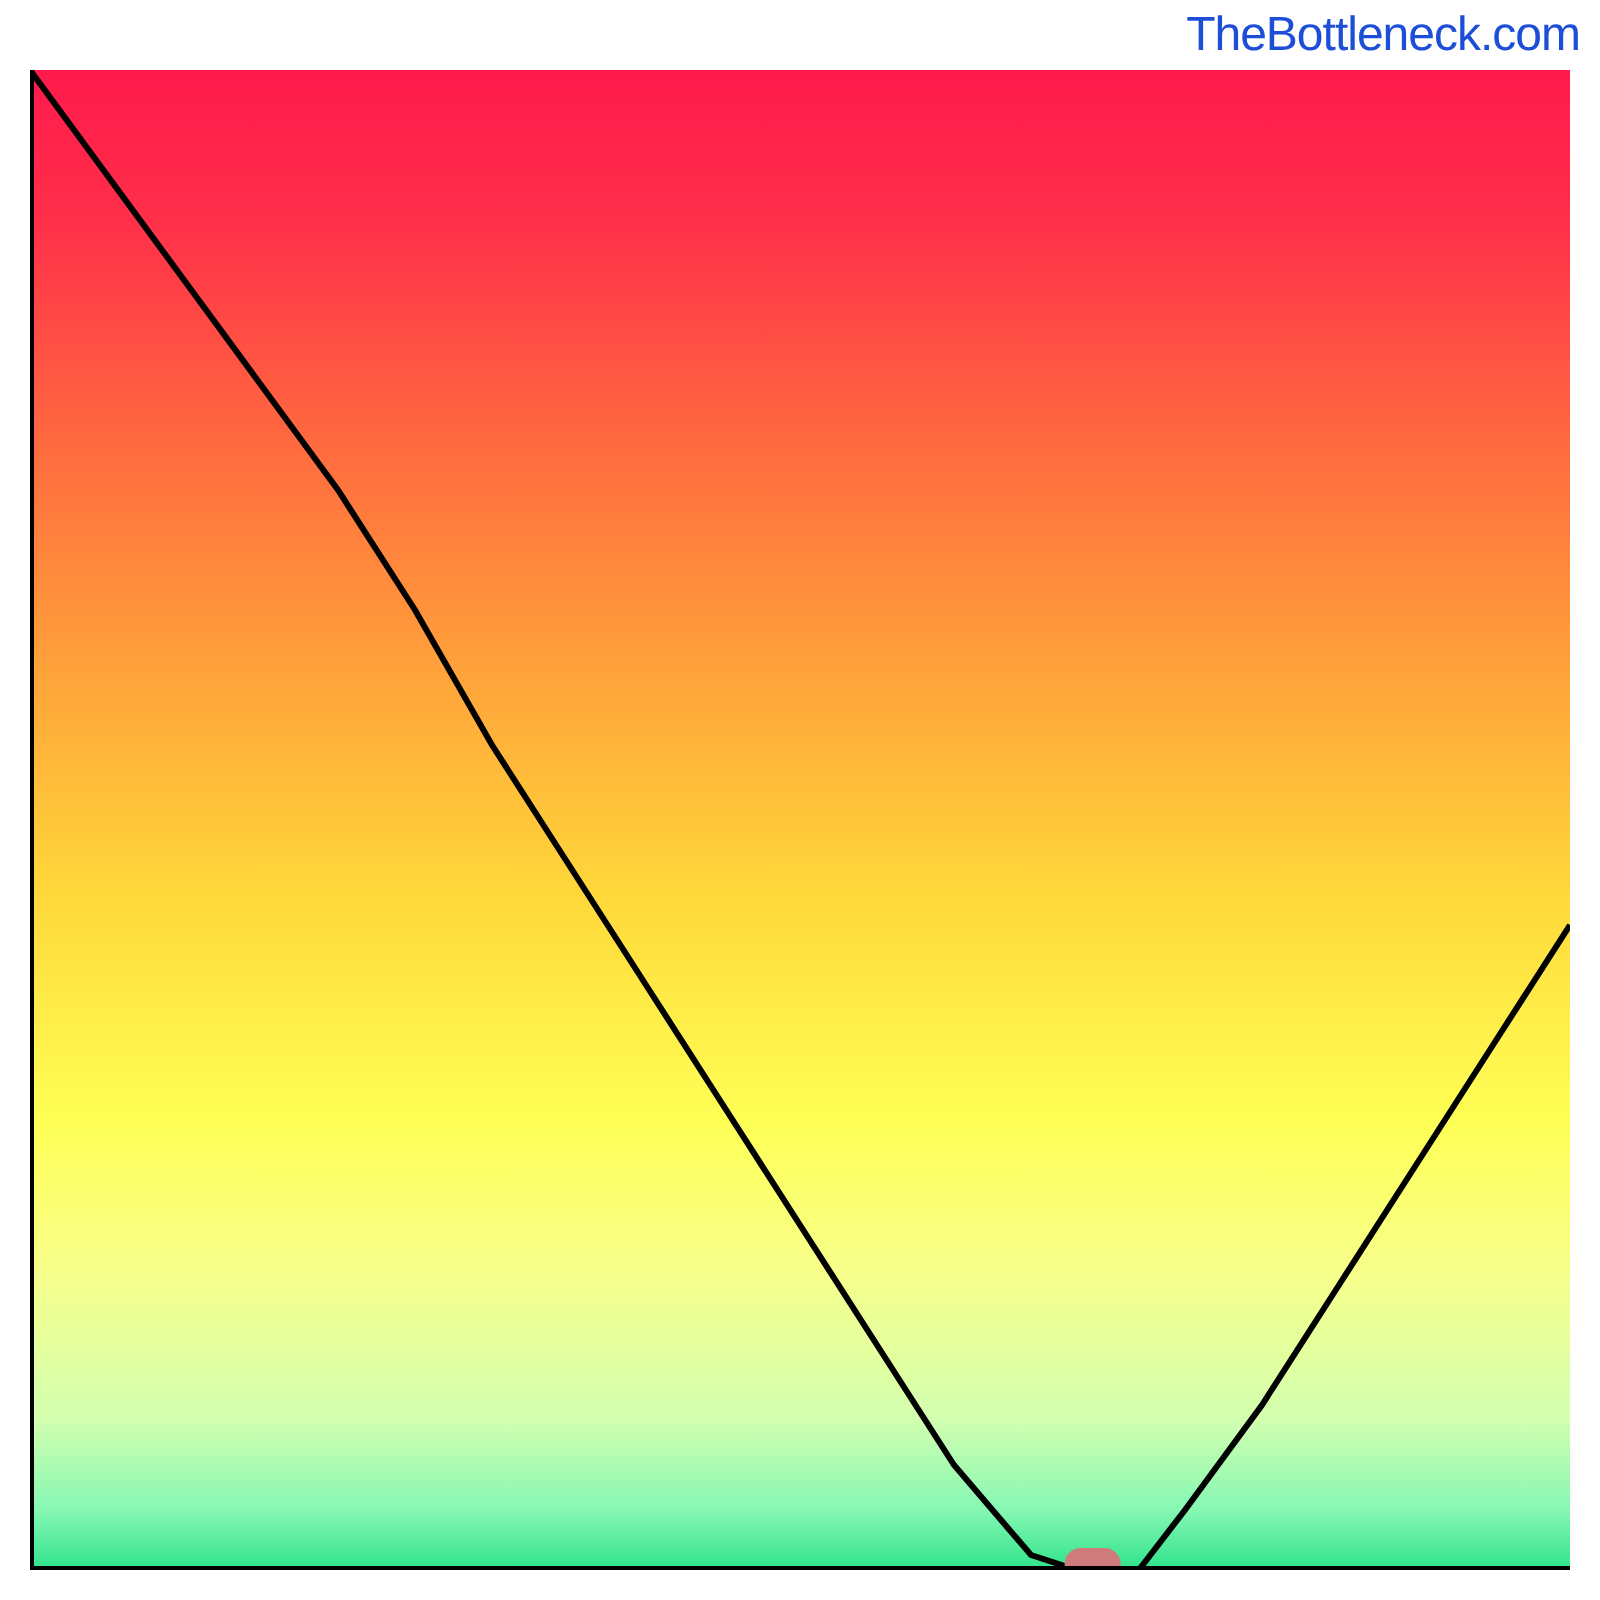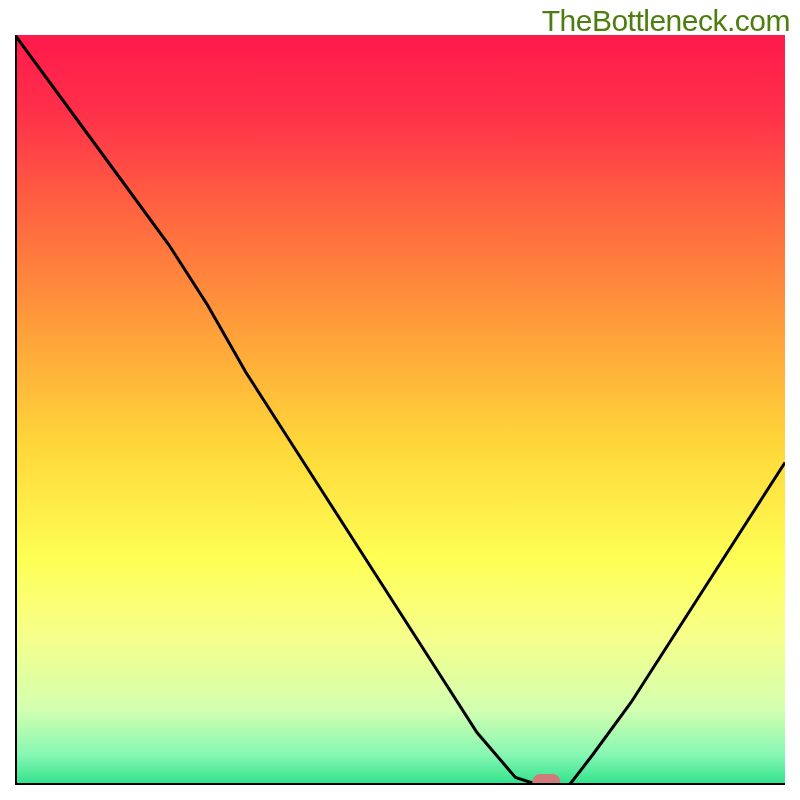--- a/index.html
+++ b/index.html
@@ -12,22 +12,22 @@
   }
   .wrap {
     position: relative;
     width: 800px;
     height: 800px;
   }
   .attribution {
     position: absolute;
     top: 4px;
     right: 10px;
-    font-size: 30px;
-    color: #4d7c0f;
+    font-size: 24px;
+    color: #1d4ed8;
     letter-spacing: -0.5px;
     font-weight: 500;
   }
   .plot {
     position: absolute;
     left: 15px;
     top: 35px;
     width: 770px;
     height: 750px;
   }

